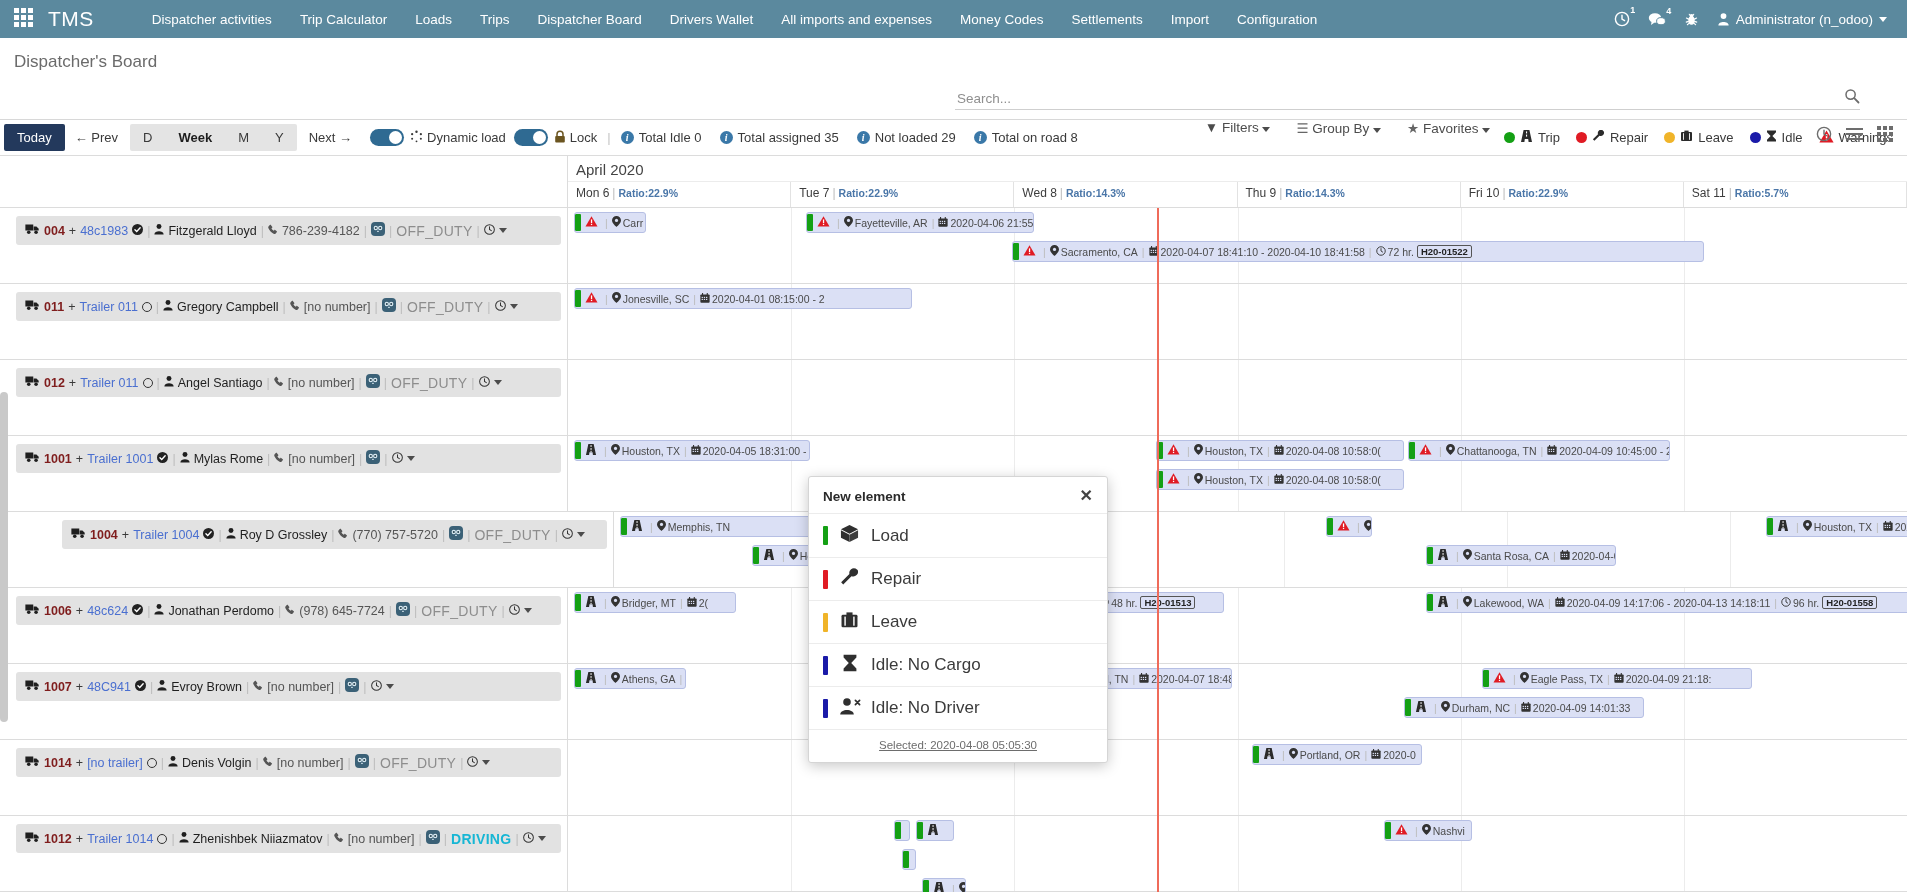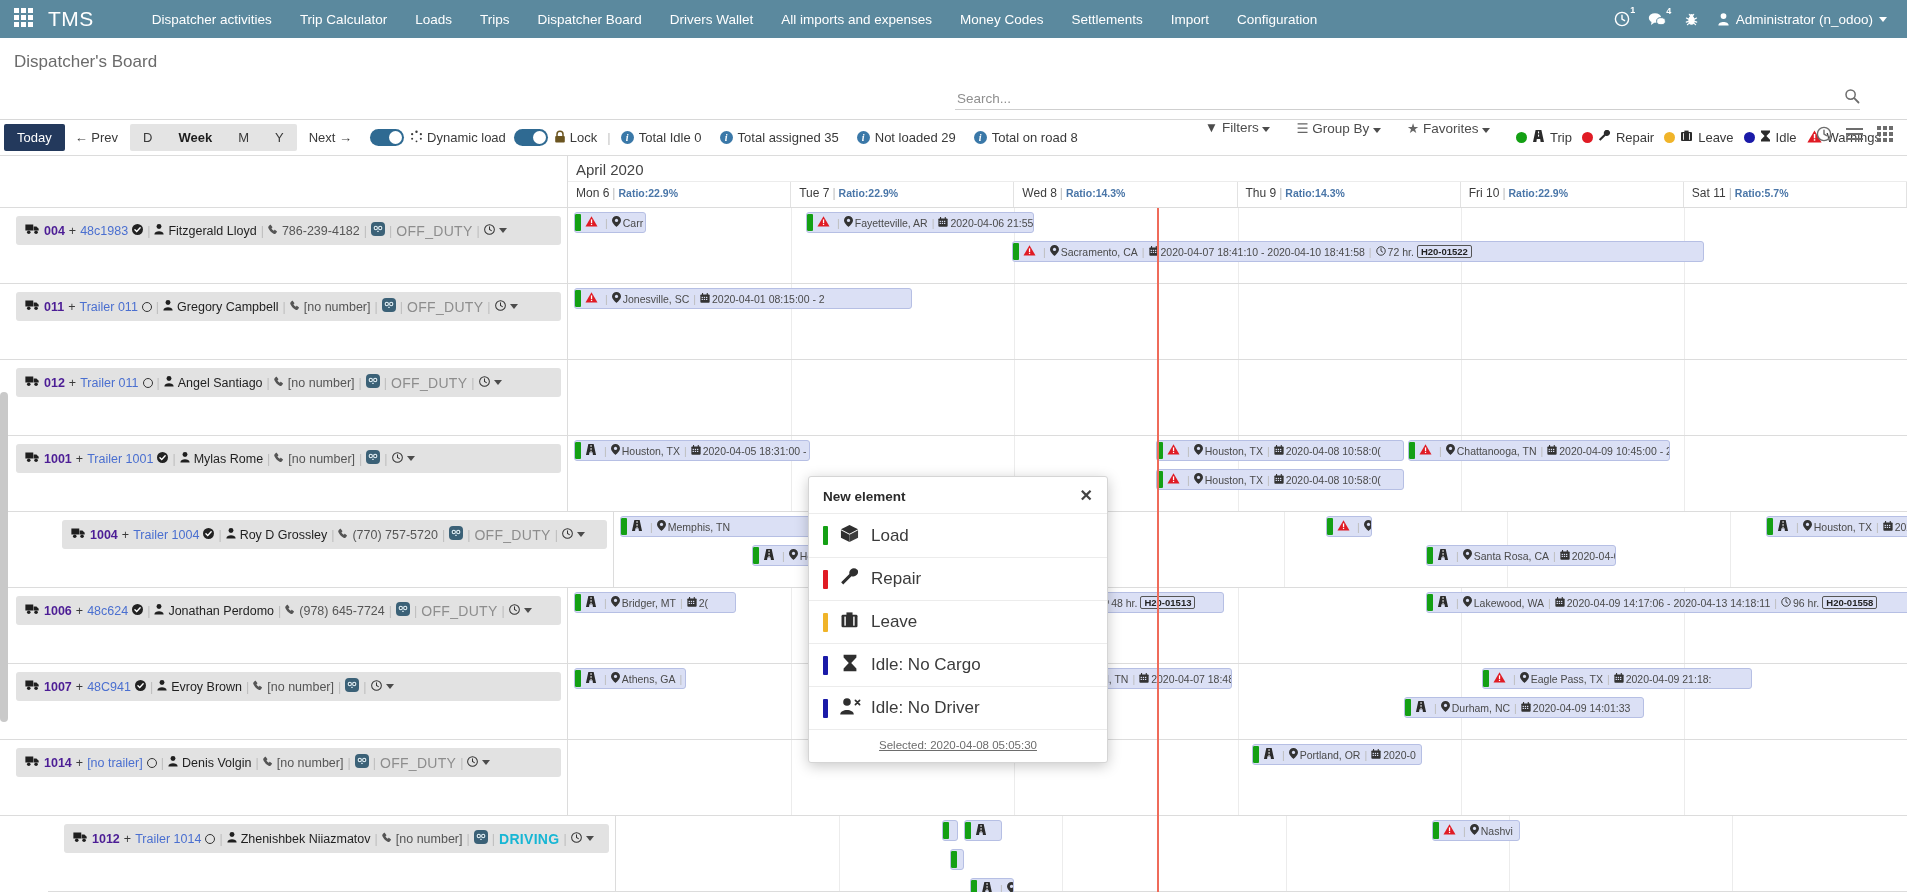--- a/index.html
+++ b/index.html
@@ -186,21 +186,21 @@
     display: inline-flex; align-items: center; gap: 5px;
     margin-right: 18px; color: #3a3a3a;
   }
   .info-dot {
     width: 13px; height: 13px; border-radius: 50%;
     background: #3a78a8; color: #fff;
     font-size: 10px; font-weight: bold; font-style: italic;
     display: inline-flex; align-items: center; justify-content: center;
     font-family: "Liberation Serif", serif;
   }
-  .legend { margin-left: auto; display: flex; gap: 10px; padding-right: 26px; }
+  .legend { margin-left: auto; display: flex; gap: 16px; padding-right: 14px; }
   .leg { display: inline-flex; align-items: center; gap: 5px; color: #3a3a3a; font-size: 13px; }
   .dot { width: 11px; height: 11px; border-radius: 50%; display: inline-block; }
 
   
   .gantt { position: relative; height: 1000px; background: #fff; }
   .gantt-head {
     display: flex; height: 52px;
     border-bottom: 1px solid #dcdcdc;
   }
   .gantt-head .left-head {
@@ -239,21 +239,21 @@
     background: #e2e2e2;
     border-radius: 3px;
     padding: 6px 9px;
     font-size: 12.5px;
     display: flex; align-items: center; gap: 4px;
     white-space: nowrap;
     overflow: hidden;
     cursor: pointer;
   }
   .pill .truck { color: #1f1f1f; font-size: 12px; }
-  .pill .tnum { color: #4c1d95; font-weight: bold; }
+  .pill .tnum { color: #7f1d1d; font-weight: bold; }
   .pill .plus { color: #3a3a3a; }
   .pill .trailer { color: #4a6fd0; }
   .pill .nm { color: #1f1f1f; }
   .pill .phone { color: #555; }
   .pill .duty { color: #8d8d8d; font-size: 14px; letter-spacing: .3px; }
   .pill .duty.driving { color: #17b6d4; font-weight: bold; }
   .pill .bar { color: #bdbdbd; }
   .pill .chk { color: #222; font-size: 11px; }
   .pill .circ {
     width: 10px; height: 10px; border: 1.6px solid #333;
@@ -1650,21 +1650,21 @@
                 </g>
                 <g fill="#333">
                   <rect x="2.2" y="0" width="1.2" height="2.4"></rect>
                   <rect x="7.4" y="0" width="1.2" height="2.4"></rect>
                 </g>
               </svg></span>
             <span>2020-0</span>
           </div>
         </div>
       </div>
-      <div class="grow" style="height: 76px; margin-left: 48px;">
+      <div class="grow" style="height: 76px;">
         <div class="rleft">
           <div class="pill">
             <span class="truck"><svg width="15" height="12" viewBox="0 0 16 12">
                 <path d="M0.4 1.2h8.4v6.4H0.4Z" fill="#1f1f1f"></path>
                 <path d="M9.2 3.2h3l2.4 2.6v1.8H9.2Z" fill="#1f1f1f"></path>
                 <circle cx="4" cy="9.4" r="1.9" fill="#1f1f1f"></circle>
                 <circle cx="11.8" cy="9.4" r="1.9" fill="#1f1f1f"></circle>
               </svg></span>
             <span class="tnum">1012</span>
             <span class="plus">+</span>

